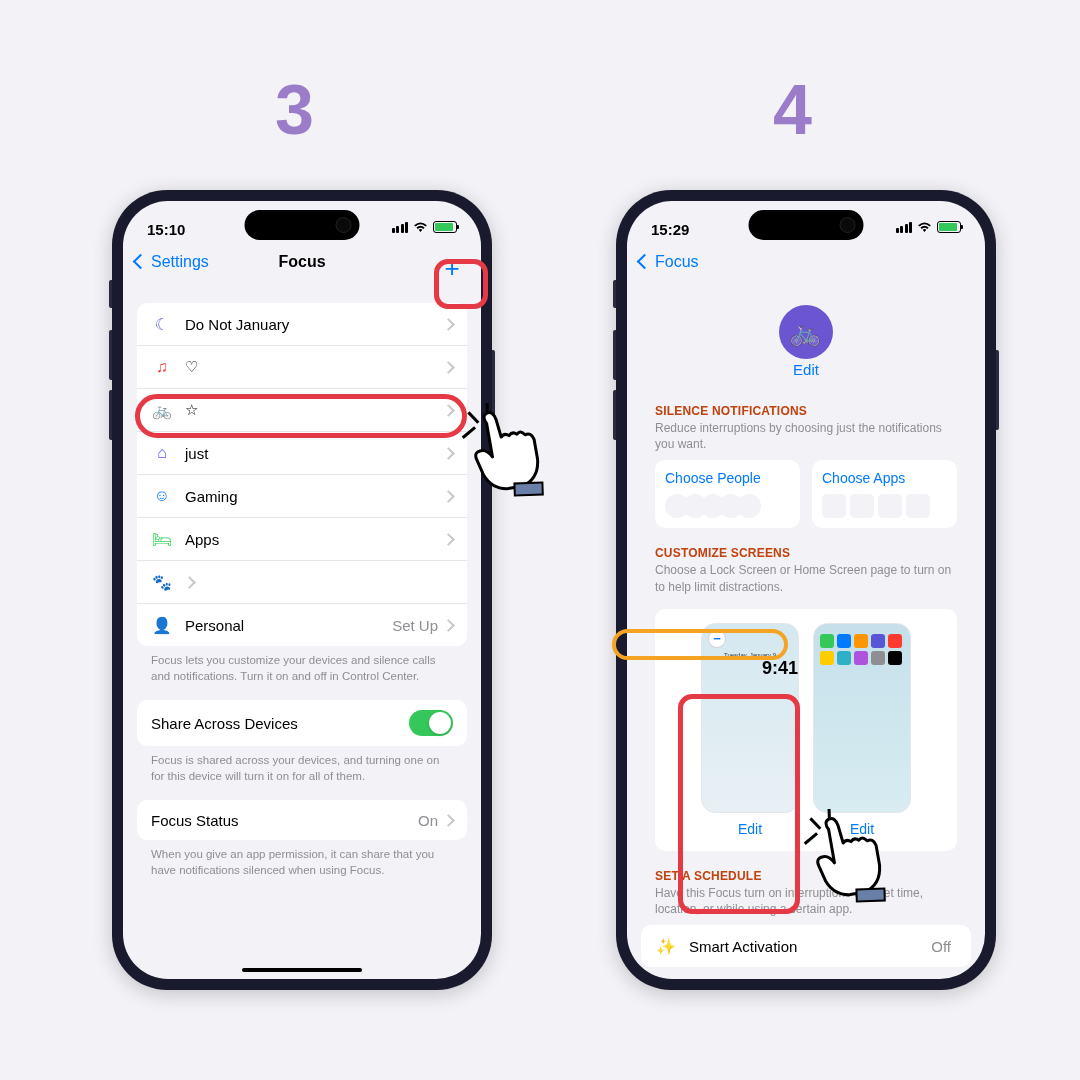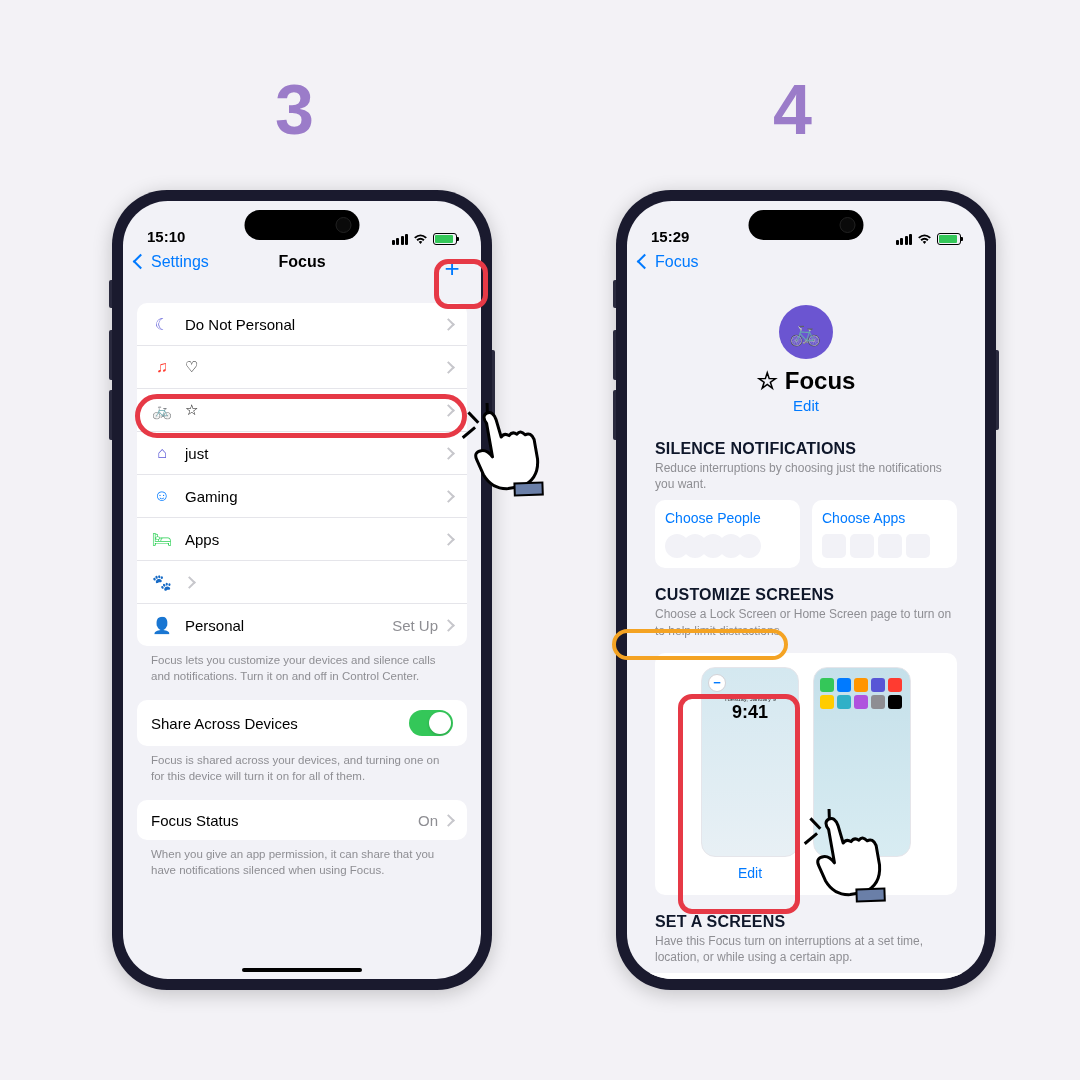--- a/index.html
+++ b/index.html
@@ -79,21 +79,21 @@
       width: 16px;
       height: 16px;
       background: #0a0a0a;
       border-radius: 50%;
       border: 1px solid #222;
     }
 
     .status-bar {
       display: flex;
       justify-content: space-between;
-      align-items: flex-end;
+      align-items: flex-start;
       padding: 20px 24px 0;
       height: 44px;
       font-size: 15px;
       font-weight: 600;
     }
     .status-right { display: flex; gap: 5px; align-items: center; }
     .signal-bars { display: flex; gap: 1.5px; align-items: flex-end; }
     .signal-bars span { width: 3px; background: #000; border-radius: 1px; }
     .sb1 { height: 5px; } .sb2 { height: 7px; } .sb3 { height: 9px; } .sb4 { height: 11px; }
     .wifi-icon { width: 15px; height: 11px; position:relative; }
@@ -232,23 +232,23 @@
       margin-top: 8px;
     }
     .edit-link {
       color: #007aff;
       font-size: 15px;
       margin-top: 2px;
       display: block;
     }
 
     .section-header {
-      font-size: 16px;
+      font-size: 12px;
       font-weight: 600;
-      color: #0f172a;
+      color: #c2410c;
       padding: 18px 14px 2px;
       letter-spacing: 0.2px;
     }
     .section-sub {
       font-size: 12px;
       color: #8e8e93;
       padding: 0 14px 8px;
       line-height: 1.35;
     }
     .choose-grid {
@@ -309,21 +309,21 @@
       border: 1px solid #d1d1d6;
       border-radius: 50%;
       display: flex;
       align-items: center;
       justify-content: center;
       color: #007aff;
       font-size: 13px;
       font-weight: 700;
     }
     .mini-date { font-size: 6px; color: #333; text-align: center; margin-top: 28px; }
-    .mini-time { font-size: 18px; font-weight: 700; text-align: center; margin-top: 0px; }
+    .mini-time { font-size: 18px; font-weight: 700; text-align: right; margin-top: 0px; }
     .preview-edit { color: #007aff; font-size: 14px; margin-top: 8px; }
     .app-icons {
       display: flex; flex-wrap: wrap;
       gap: 3px; padding: 10px 6px;
     }
     .app-icons span {
       width: 14px; height: 14px; border-radius: 3px;
     }
 
     .home-indicator {
@@ -424,21 +424,21 @@
         <span>Settings</span>
       </div>
       <div class="nav-title">Focus</div>
       <div class="add-btn">+</div>
     </div>
 
     <div class="content">
       <div class="section">
         <div class="row">
           <div class="row-icon ic-moon">☾</div>
-          <div class="row-label">Do Not Personal</div>
+          <div class="row-label">Do Not January</div>
           <span class="chevron chevron-right"></span>
         </div>
         <div class="row">
           <div class="row-icon ic-headphones">♫</div>
           <div class="row-label">♡</div>
           <span class="chevron chevron-right"></span>
         </div>
         <div class="row">
           <div class="row-icon ic-bike">🚲</div>
           <div class="row-label">☆</div>
@@ -525,23 +525,20 @@
       <div class="back-btn">
         <span class="chevron-left"></span>
         <span>Focus</span>
       </div>
     </div>
 
     <div class="content" style="height: calc(100% - 86px);">
       <div class="focus-header">
         <div class="focus-circle">
           <span>🚲</span>
-        </div>
-        <div class="focus-title">
-          <span>☆ </span><span>Focus</span>
         </div>
         <span class="edit-link">Edit</span>
       </div>
 
       <div class="section-header">SILENCE NOTIFICATIONS</div>
       <div class="section-sub">Reduce interruptions by choosing just the notifications you want.</div>
       <div class="choose-grid">
         <div class="choose-card">
           <div class="choose-title">Choose People</div>
           <div class="circles">
@@ -586,21 +583,21 @@
                 <span style="background:#30b0c7"></span>
                 <span style="background:#af52de"></span>
                 <span style="background:#8e8e93"></span>
                 <span style="background:#000"></span>
             </div>
           </div>
           <div class="preview-edit">Edit</div>
         </div>
       </div>
 
-      <div class="section-header">SET A SCREENS</div>
+      <div class="section-header">SET A SCHEDULE</div>
       <div class="section-sub">Have this Focus turn on interruptions at a set time, location, or while using a certain app.</div>
       <div class="section" style="margin: 0 0px;">
         <div class="row">
           <div class="row-icon">✨</div>
           <div class="row-label">Smart Activation</div>
           <div class="row-detail">Off</div>
         </div>
       </div>
     </div>
   </div>

